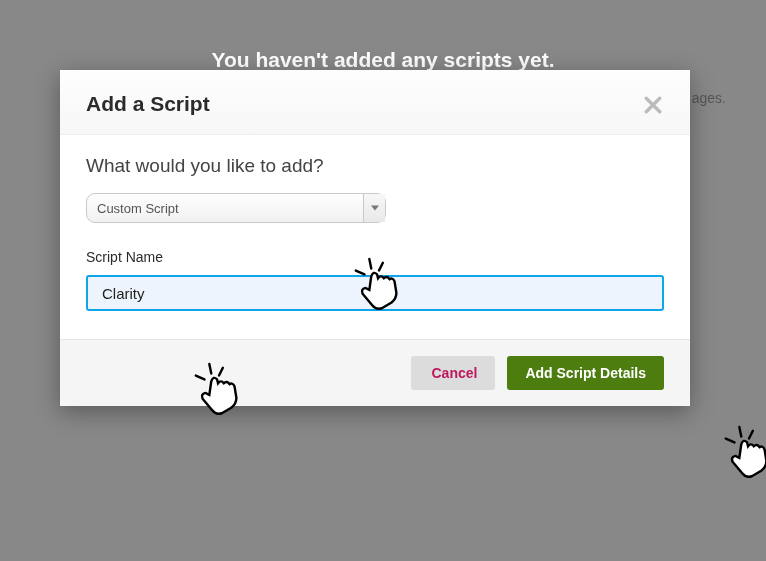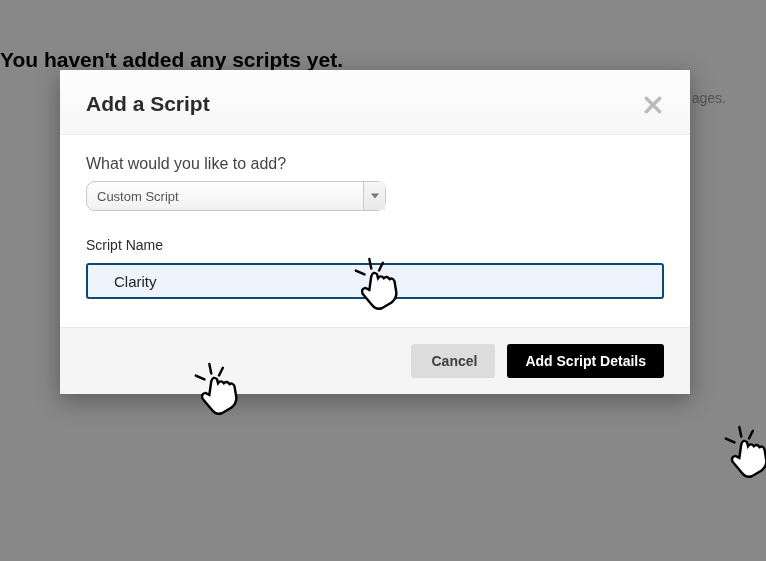--- a/index.html
+++ b/index.html
@@ -9,22 +9,22 @@
       background: #888;
       font-family: "Segoe UI", Arial, sans-serif;
       position: relative;
       overflow: hidden;
     }
     .bg-text {
       position: absolute;
       top: 48px;
       left: 0;
       right: 0;
-      text-align: left;
-      color: #000000;
+      text-align: center;
+      color: #ffffff;
       font-weight: 700;
       font-size: 21px;
       pointer-events: none;
     }
     .bg-sub {
       position: absolute;
       top: 90px;
       right: 40px;
       color: #555;
       font-size: 14px;
@@ -67,23 +67,23 @@
       align-items: center;
       justify-content: center;
     }
     .close-x svg { width: 18px; height: 18px; }
 
     .modal-body {
       padding: 20px 26px 28px 26px;
       background: #fff;
     }
     .field-label {
-      font-size: 16px;
+      font-size: 19px;
       color: #444;
-      margin-bottom: 8px;
+      margin-bottom: 16px;
     }
     .select-wrap {
       position: relative;
       width: 300px;
       height: 30px;
       border: 1px solid #c9c9c9;
       border-radius: 9px;
       background: linear-gradient(#fefefe,#f1f1f1);
       display: flex;
       align-items: center;
@@ -111,24 +111,24 @@
       font-weight: 400;
       color: #2b2b2b;
       margin-top: 26px;
       margin-bottom: 10px;
     }
     @keyframes blink { 50% { opacity: 0; } }
 
     .input-box {
       width: 100%;
       height: 36px;
-      border: 2px solid #0c4a6e;
+      border: 2px solid #0ea5e9;
       border-radius: 3px;
       background: #eef4fd;
-      padding: 0 26px;
+      padding: 0 14px;
       font-size: 15px;
       color: #222;
       display: flex;
       align-items: center;
       cursor: text;
     }
 
     .modal-footer {
       background: #f5f5f5;
       padding: 16px 26px;
@@ -143,25 +143,25 @@
       border-radius: 3px;
       font-size: 14px;
       font-weight: 600;
       cursor: pointer;
       border: none;
       display: inline-flex;
       align-items: center;
     }
     .btn-cancel {
       background: #dcdcdc;
-      color: #404040;
+      color: #be185d;
       padding-left: 20px;
     }
     .btn-primary {
-      background: #000000;
+      background: #4d7c0f;
       color: #fff;
     }
 
     
     .cursor-annot {
       position: absolute;
       width: 58px;
       height: 58px;
       pointer-events: none;
     }

